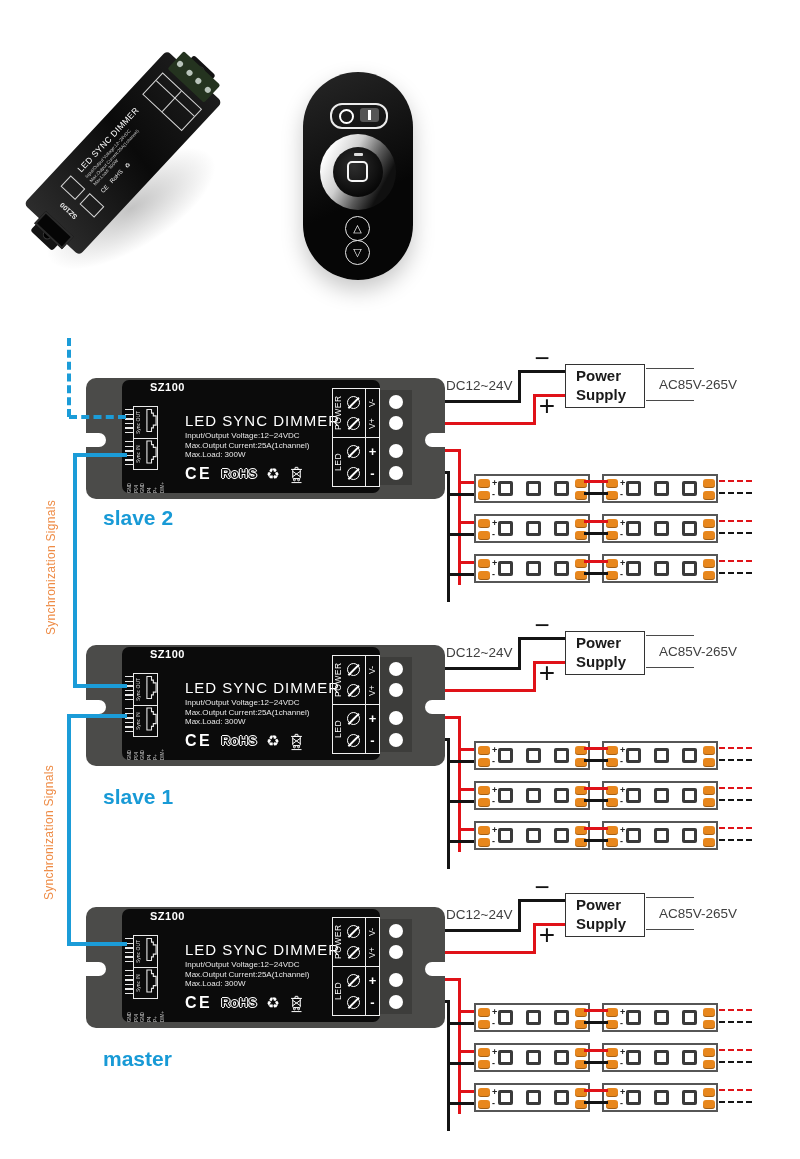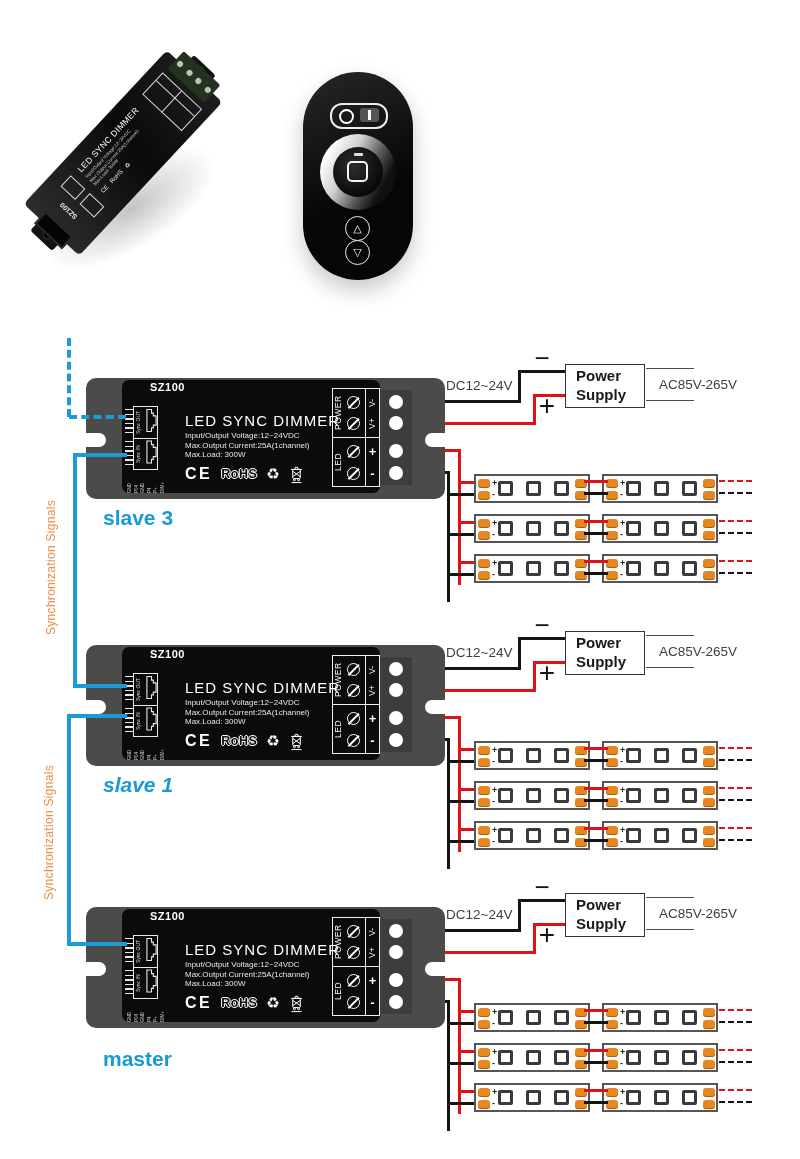--- a/index.html
+++ b/index.html
@@ -380,21 +380,21 @@
     <span class="led l3"></span>
     <span class="pad tr"></span>
     <span class="pad br"></span>
   </div>
   <span class="lw lr"></span>
   <span class="lw lk"></span>
   <span class="tdash dr"></span>
   <span class="tdash dk"></span>
 </div>
 
-    <div class="unit-label" style="top: 128px;">slave 3</div>
+    <div class="unit-label" style="top: 128px;">slave 2</div>
   </div>
 
   <div class="block" style="top: 645px;">
 
     <div class="w" style="left:400px;top:22px;width:121px;"></div>
     <div class="w" style="left:518px;top:-8px;width:3px;height:33px;"></div>
     <div class="w" style="left:518px;top:-8px;width:48px;"></div>
     <span class="sign" style="left:529px;top:-33px;">−</span>
 
     <div class="w r" style="left:400px;top:44px;width:136px;"></div>
@@ -576,21 +576,21 @@
     <span class="led l3"></span>
     <span class="pad tr"></span>
     <span class="pad br"></span>
   </div>
   <span class="lw lr"></span>
   <span class="lw lk"></span>
   <span class="tdash dr"></span>
   <span class="tdash dk"></span>
 </div>
 
-    <div class="unit-label" style="top: 128px; font-style: italic;">slave 1</div>
+    <div class="unit-label" style="top: 140px;">slave 1</div>
   </div>
 
   <div class="block" style="top: 907px;">
 
     <div class="w" style="left:400px;top:22px;width:121px;"></div>
     <div class="w" style="left:518px;top:-8px;width:3px;height:33px;"></div>
     <div class="w" style="left:518px;top:-8px;width:48px;"></div>
     <span class="sign" style="left:529px;top:-33px;">−</span>
 
     <div class="w r" style="left:400px;top:44px;width:136px;"></div>

